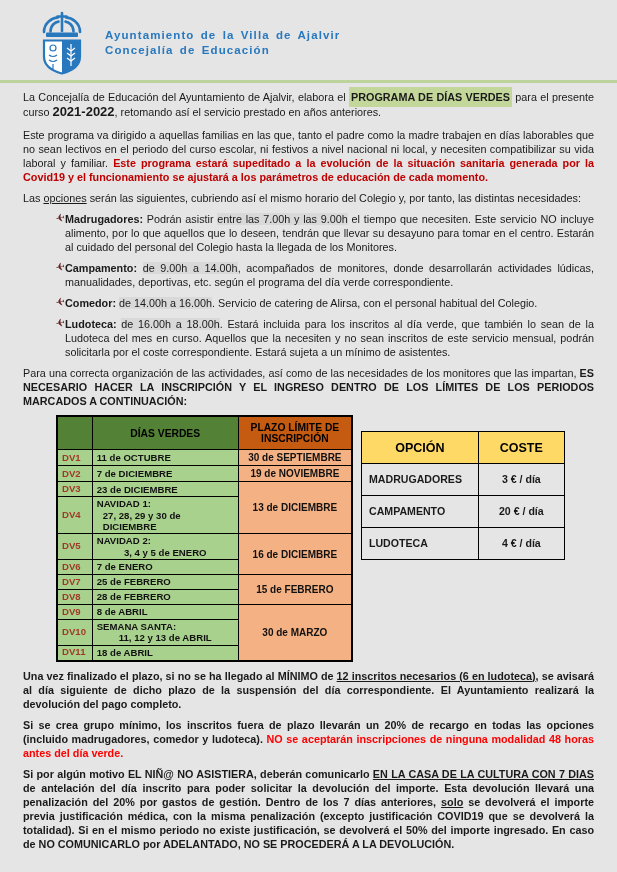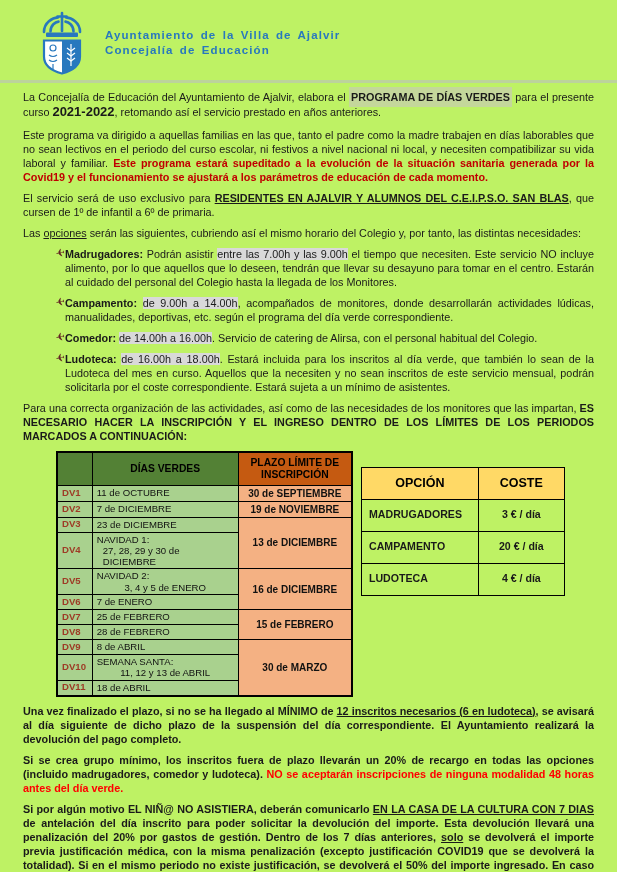--- a/index.html
+++ b/index.html
@@ -1,21 +1,21 @@
 <!DOCTYPE html>
 <html lang="es"><head>
 <meta charset="utf-8">
 <style>
   html,body{margin:0;padding:0;background:#fff;}
   .page{
     position:relative;
     width:617px;height:872px;
     box-sizing:border-box;
     padding:10px 23px 0 23px;
-    background:#bef264;
+    background:#e5e5e5;
     font-family:"Liberation Sans", sans-serif;
     font-size:10.8px;
     line-height:1.3;
     color:#1a1a1a;
     overflow:hidden;
   }
   
   .letterhead{display:flex;align-items:center;height:66px;}
   .logo-box{width:58px;height:64px;margin-left:10px;flex:0 0 auto;}
   .org-lines{margin-left:14px;color:#2878BE;font-weight:bold;font-size:11.5px;letter-spacing:1.1px;word-spacing:2px;line-height:1.3;}
@@ -39,21 +39,21 @@
   table{border-collapse:collapse;padding-left:44px;}
   
   .dias-table{width:297px;border:2px solid #000;font-size:9.6px;}
   .dias-table th,.dias-table td{border:1.4px solid #000;padding:1px 4px;}
   .th-green{background:#538135;color:#000;font-weight:700;font-size:10.3px;height:30px;text-align:center;line-height:1.15;}
   .th-orange{background:#C55A11;color:#000;font-weight:700;font-size:10.3px;text-align:center;line-height:1.15;}
   .c-dv{width:26px;}
   .c-day{width:149px;}
   .c-plazo{width:110px;}
   .dias-table td.dv{background:#A9D18E;color:#9E3B26;font-weight:700;text-align:left;height:12px;line-height:1.1;}
-  .dias-table td.day{background:#A9D18E;font-weight:400;color:#111;line-height:1.18;}
+  .dias-table td.day{background:#A9D18E;font-weight:700;color:#111;line-height:1.18;}
   .dias-table td.plazo{background:#F4B183;font-weight:700;color:#111;text-align:center;font-size:10px;}
   .l2-center{text-align:center;}
   .l2-indent{padding-left:6px;}
   
   .costes-wrap{margin-left:8px;margin-top:16px;}
   .costes-table{width:204px;border:1.6px solid #000;font-size:10.6px;}
   .costes-table th,.costes-table td{border:1.2px solid #000;}
   .th-yellow{background:#FFD966;color:#000;font-weight:700;font-size:12.5px;height:29px;text-align:center;}
   .costes-table .opt{width:112px;font-weight:700;padding:0 0 0 7px;height:31px;text-align:left;}
   .costes-table .cost{width:92px;font-weight:700;text-align:center;}
@@ -91,21 +91,20 @@
     </div>
     <div class="org-lines">
       <div>Ayuntamiento de la Villa de Ajalvir</div>
       <div>Concejalía de Educación</div>
     </div>
   </div>
   <div class="top-rule"></div>
 
   <p class="para"><span>La Concejalía de Educación del Ayuntamiento de Ajalvir, elabora el </span><span class="seg-hl">PROGRAMA DE DÍAS VERDES</span><span> para el presente curso </span><span class="seg-year">2021-2022</span><span>, retomando así el servicio prestado en años anteriores.</span></p>
   <p class="para"><span>Este programa va dirigido a aquellas familias en las que, tanto el padre como la madre trabajen en días laborables que no sean lectivos en el periodo del curso escolar, ni festivos a nivel nacional ni local, y necesiten compatibilizar su vida laboral y familiar. </span><span class="seg-red">Este programa estará supeditado a la evolución de la situación sanitaria generada por la Covid19 y el funcionamiento se ajustará a los parámetros de educación de cada momento.</span></p>
-  <p class="para"><span>El servicio será de uso exclusivo para </span><span class="seg-bu">RESIDENTES EN AJALVIR  Y ALUMNOS DEL C.E.I.P.S.O. SAN BLAS</span><span>, que cursen de 1º de infantil a 6º de primaria.</span></p>
   <p class="para"><span>Las </span><span class="seg-u">opciones</span><span> serán las siguientes, cubriendo así el mismo horario del Colegio y, por tanto, las distintas necesidades:</span></p>
 
   <div class="bullet">
     <span class="bullet-glyph">✈</span>
     <div class="bullet-text"><span class="seg-b">Madrugadores: </span><span>Podrán asistir </span><span class="seg-gray">entre las 7.00h y las 9.00h</span><span> el tiempo que necesiten. Este servicio NO incluye alimento, por lo que aquellos que lo deseen, tendrán que llevar su desayuno para tomar en el centro. Estarán al cuidado del personal del Colegio hasta la llegada de los Monitores.</span></div>
   </div>
   <div class="bullet">
     <span class="bullet-glyph">✈</span>
     <div class="bullet-text"><span class="seg-b">Campamento: </span><span class="seg-gray">de 9.00h a 14.00h</span><span>, acompañados de monitores, donde desarrollarán actividades lúdicas, manualidades, deportivas, etc. según el programa del día verde correspondiente.</span></div>
   </div>

